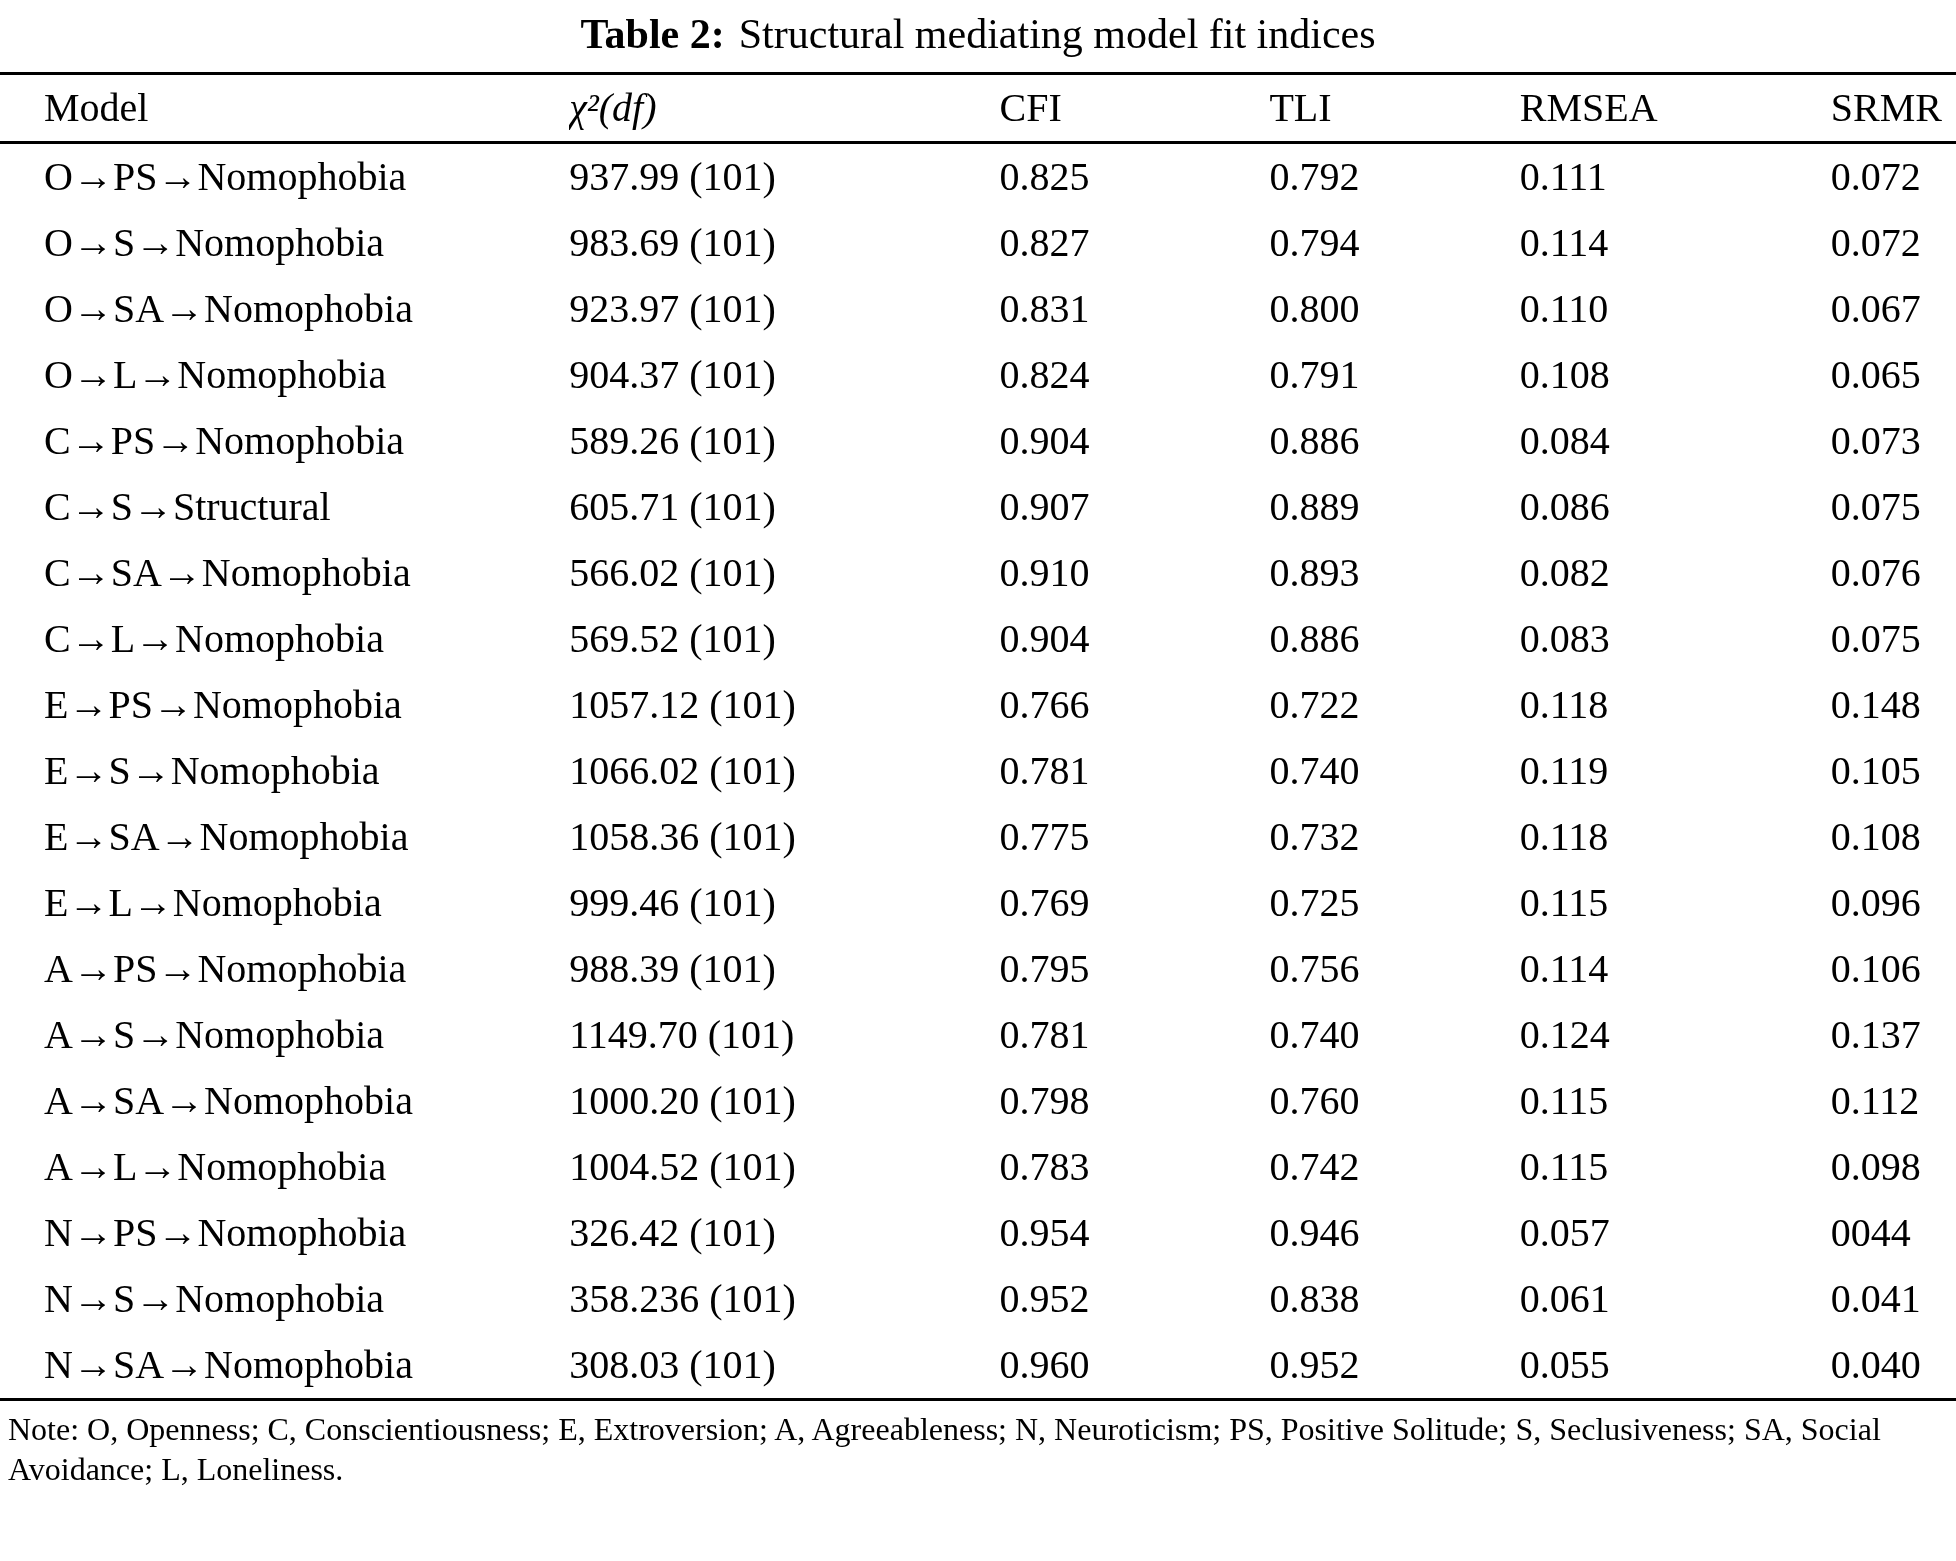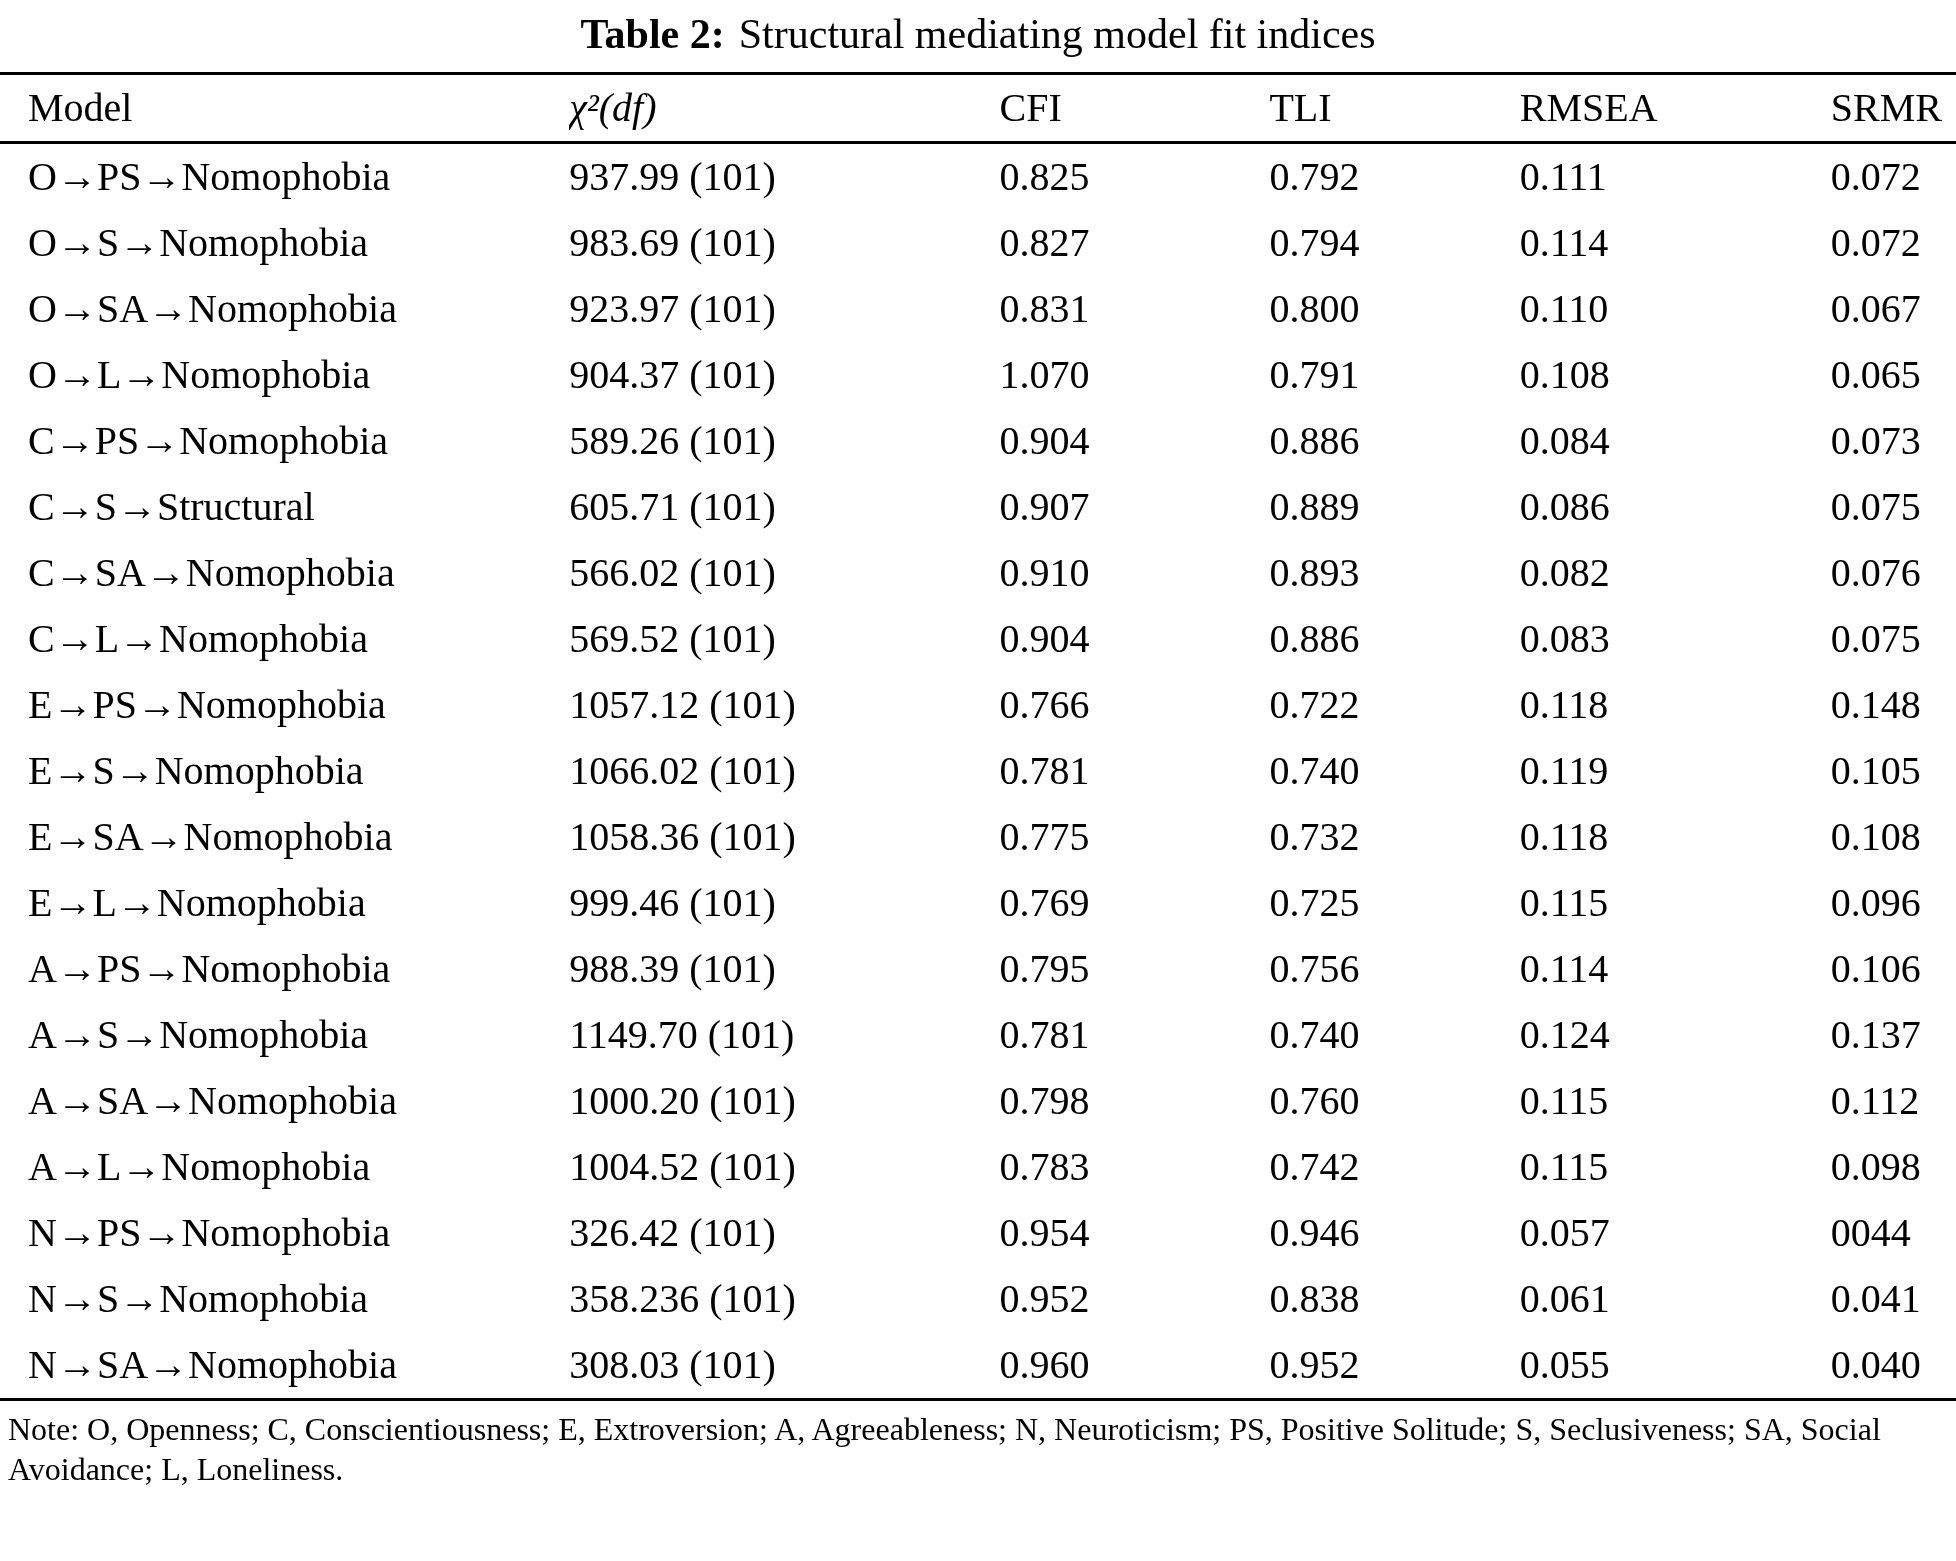--- a/index.html
+++ b/index.html
@@ -41,21 +41,21 @@
     font-size: 40px;
     font-weight: normal;
     text-align: left;
     vertical-align: middle;
     padding: 11px 6px 11px 0;
     line-height: 1.1;
     white-space: nowrap;
     overflow: hidden;
   }
   th:first-child, td:first-child {
-    padding-left: 28px;
+    padding-left: 44px;
   }
   
   thead th:nth-child(2) {
     font-style: italic;
   }
   .note {
     font-size: 32px;
     line-height: 1.25;
     padding: 8px 10px 10px 8px;
     text-align: left;
@@ -110,21 +110,21 @@
           <td>O→SA→Nomophobia</td>
           <td>923.97 (101)</td>
           <td>0.831</td>
           <td>0.800</td>
           <td>0.110</td>
           <td>0.067</td>
         </tr>
         <tr>
           <td>O→L→Nomophobia</td>
           <td>904.37 (101)</td>
-          <td>1.070</td>
+          <td>0.824</td>
           <td>0.791</td>
           <td>0.108</td>
           <td>0.065</td>
         </tr>
         <tr>
           <td>C→PS→Nomophobia</td>
           <td>589.26 (101)</td>
           <td>0.904</td>
           <td>0.886</td>
           <td>0.084</td>

